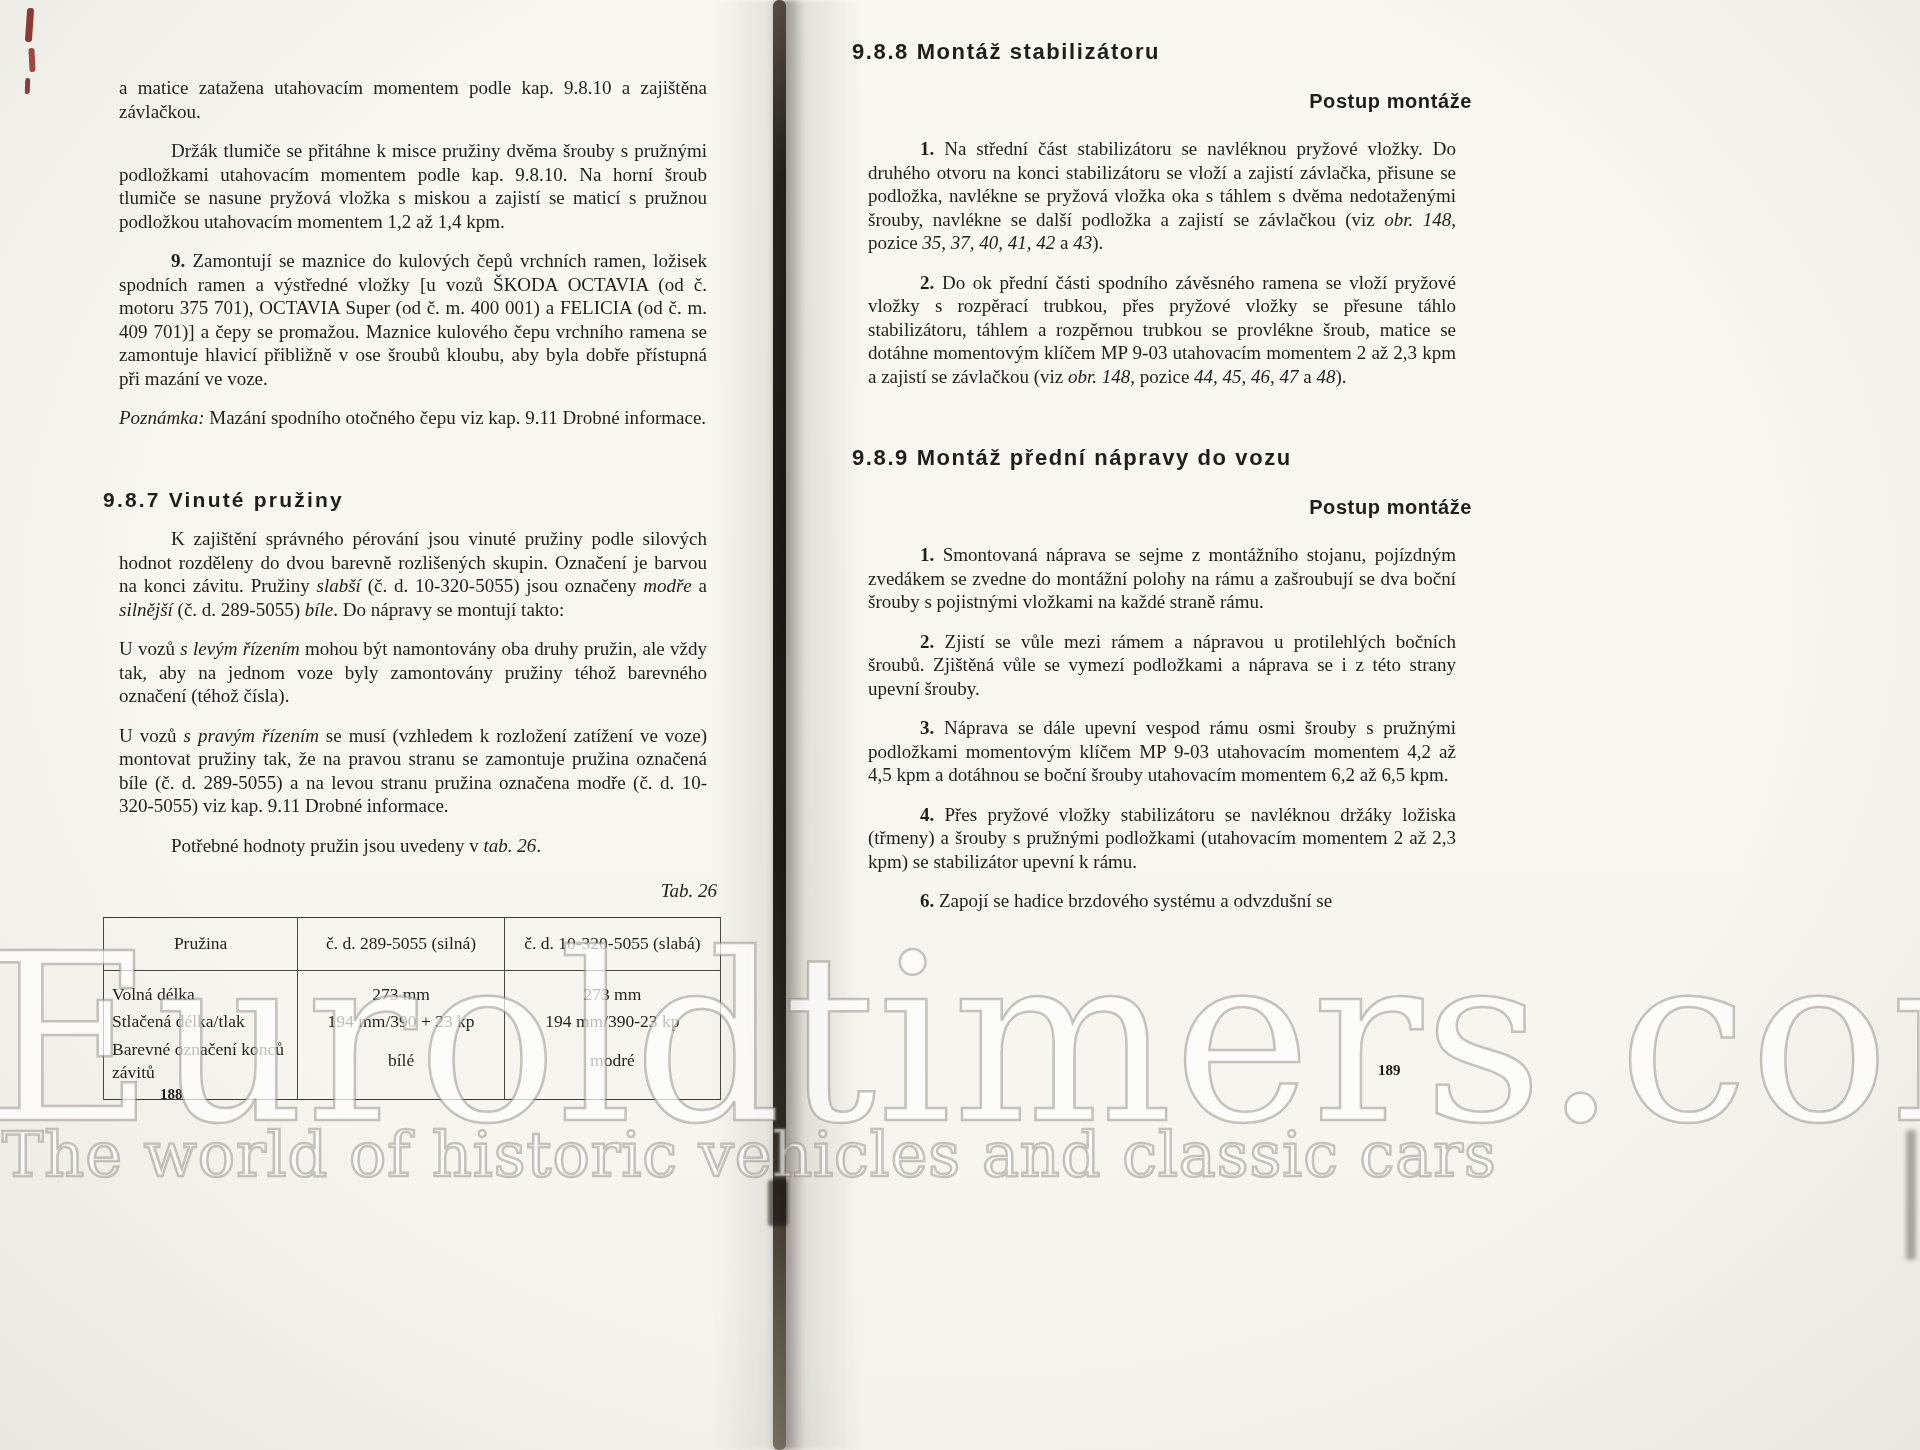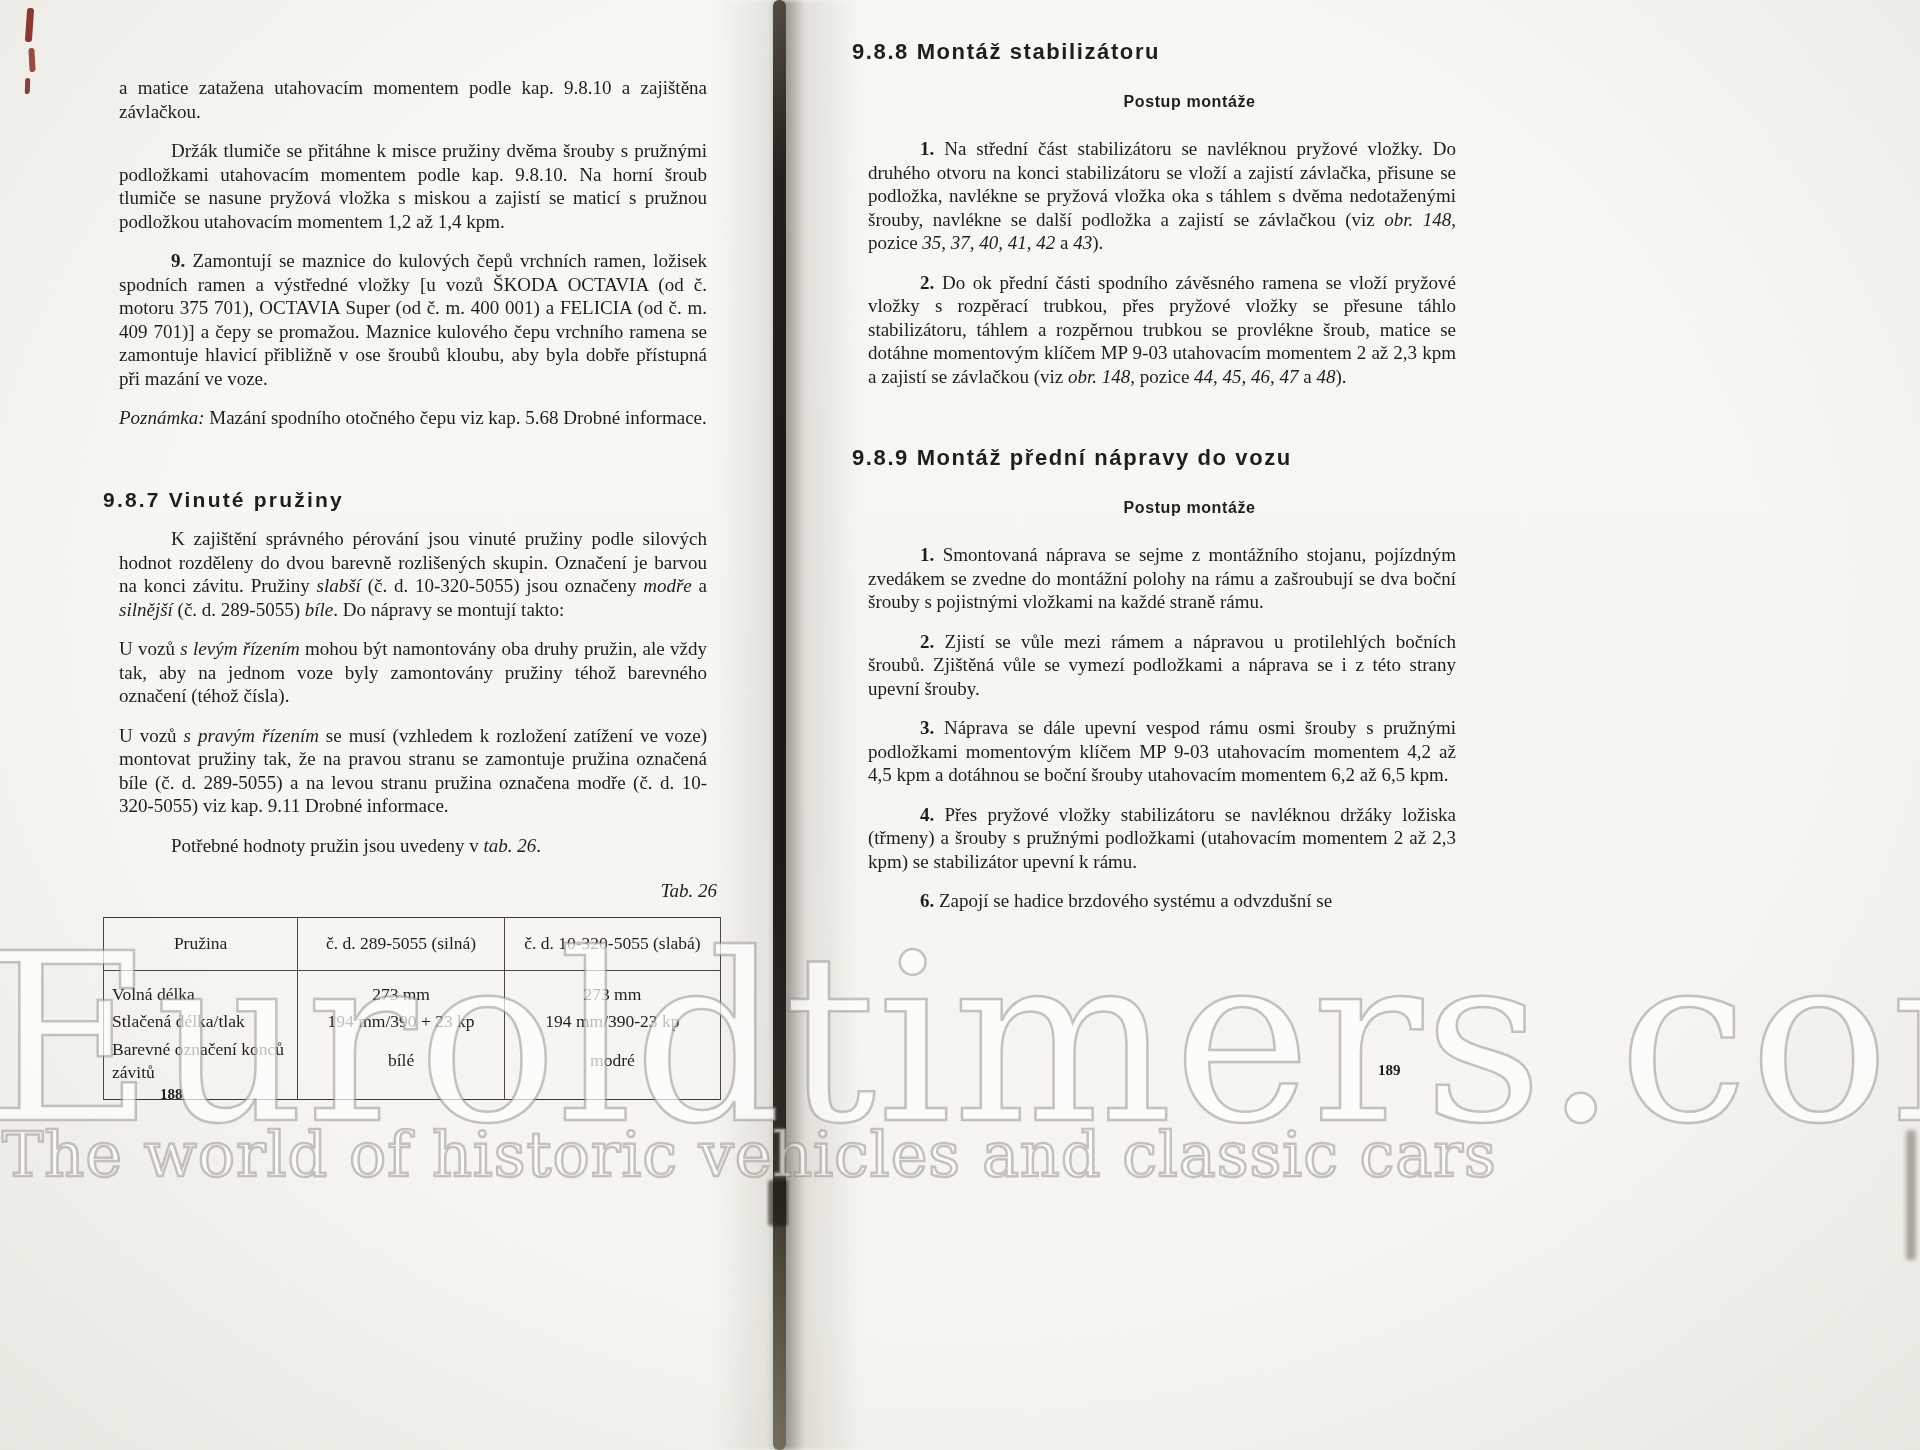--- a/index.html
+++ b/index.html
@@ -68,24 +68,24 @@
     font-weight: bold;
     font-size: 22px;
     letter-spacing: 1.6px;
     margin: 0 0 26px 0;
     text-align: left;
   }
   .rp-heading.second { margin-top: 58px; }
   .sub-heading {
     font-family: "Liberation Sans", sans-serif;
     font-weight: bold;
-    font-size: 16px;
+    font-size: 20px;
     letter-spacing: 0.6px;
     margin: 0 0 24px 55px;
-    text-align: center;
+    text-align: right;
   }
 
   
   .table-caption {
     text-align: right;
     font-style: italic;
     margin: 22px 6px 14px 0;
   }
   table.spring-table {
     border-collapse: collapse;
@@ -166,21 +166,21 @@
   <div class="artifact" id="art-red-1"></div>
   <div class="artifact" id="art-red-2"></div>
   <div class="artifact" id="art-red-3"></div>
   <div class="artifact" id="art-edge-right"></div>
   <div class="artifact" id="art-gutter-blot"></div>
 
   <div class="text-col" id="left-col">
     <p class="para"><span>a matice zatažena utahovacím momentem podle kap. 9.8.10 a zajištěna závlačkou.</span></p>
     <p class="para indent"><span>Držák tlumiče se přitáhne k misce pružiny dvěma šrouby s pružnými podložkami utahovacím momentem podle kap. 9.8.10. Na horní šroub tlumiče se nasune pryžová vložka s miskou a zajistí se maticí s pružnou podložkou utahovacím momentem 1,2 až 1,4 kpm.</span></p>
     <p class="para indent"><b>9. </b><span>Zamontují se maznice do kulových čepů vrchních ramen, ložisek spodních ramen a výstředné vložky [u vozů ŠKODA OCTAVIA (od č. motoru 375 701), OCTAVIA Super (od č. m. 400 001) a FELICIA (od č. m. 409 701)] a čepy se promažou. Maznice kulového čepu vrchního ramena se zamontuje hlavicí přibližně v ose šroubů kloubu, aby byla dobře přístupná při mazání ve voze.</span></p>
-    <p class="para"><i>Poznámka: </i><span>Mazání spodního otočného čepu viz kap. 5.68 Drobné informace.</span></p>
+    <p class="para"><i>Poznámka: </i><span>Mazání spodního otočného čepu viz kap. 9.11 Drobné informace.</span></p>
 
     <h2 class="section-heading">9.8.7  Vinuté pružiny</h2>
 
     <p class="para indent"><span>K zajištění správného pérování jsou vinuté pružiny podle silových hodnot rozděleny do dvou barevně rozlišených skupin. Označení je barvou na konci závitu. Pružiny </span><i>slabší</i><span> (č. d. 10-320-5055) jsou označeny </span><i>modře</i><span> a </span><i>silnější</i><span> (č. d. 289-5055) </span><i>bíle</i><span>. Do nápravy se montují takto:</span></p>
     <p class="para"><span>U vozů </span><i>s levým řízením</i><span> mohou být namontovány oba druhy pružin, ale vždy tak, aby na jednom voze byly zamontovány pružiny téhož barevného označení (téhož čísla).</span></p>
     <p class="para"><span>U vozů </span><i>s pravým řízením</i><span> se musí (vzhledem k rozložení zatížení ve voze) montovat pružiny tak, že na pravou stranu se zamontuje pružina označená bíle (č. d. 289-5055) a na levou stranu pružina označena modře (č. d. 10-320-5055) viz kap. 9.11 Drobné informace.</span></p>
     <p class="para indent"><span>Potřebné hodnoty pružin jsou uvedeny v </span><i>tab. 26</i><span>.</span></p>
 
     <div class="table-caption">Tab. 26</div>
 

